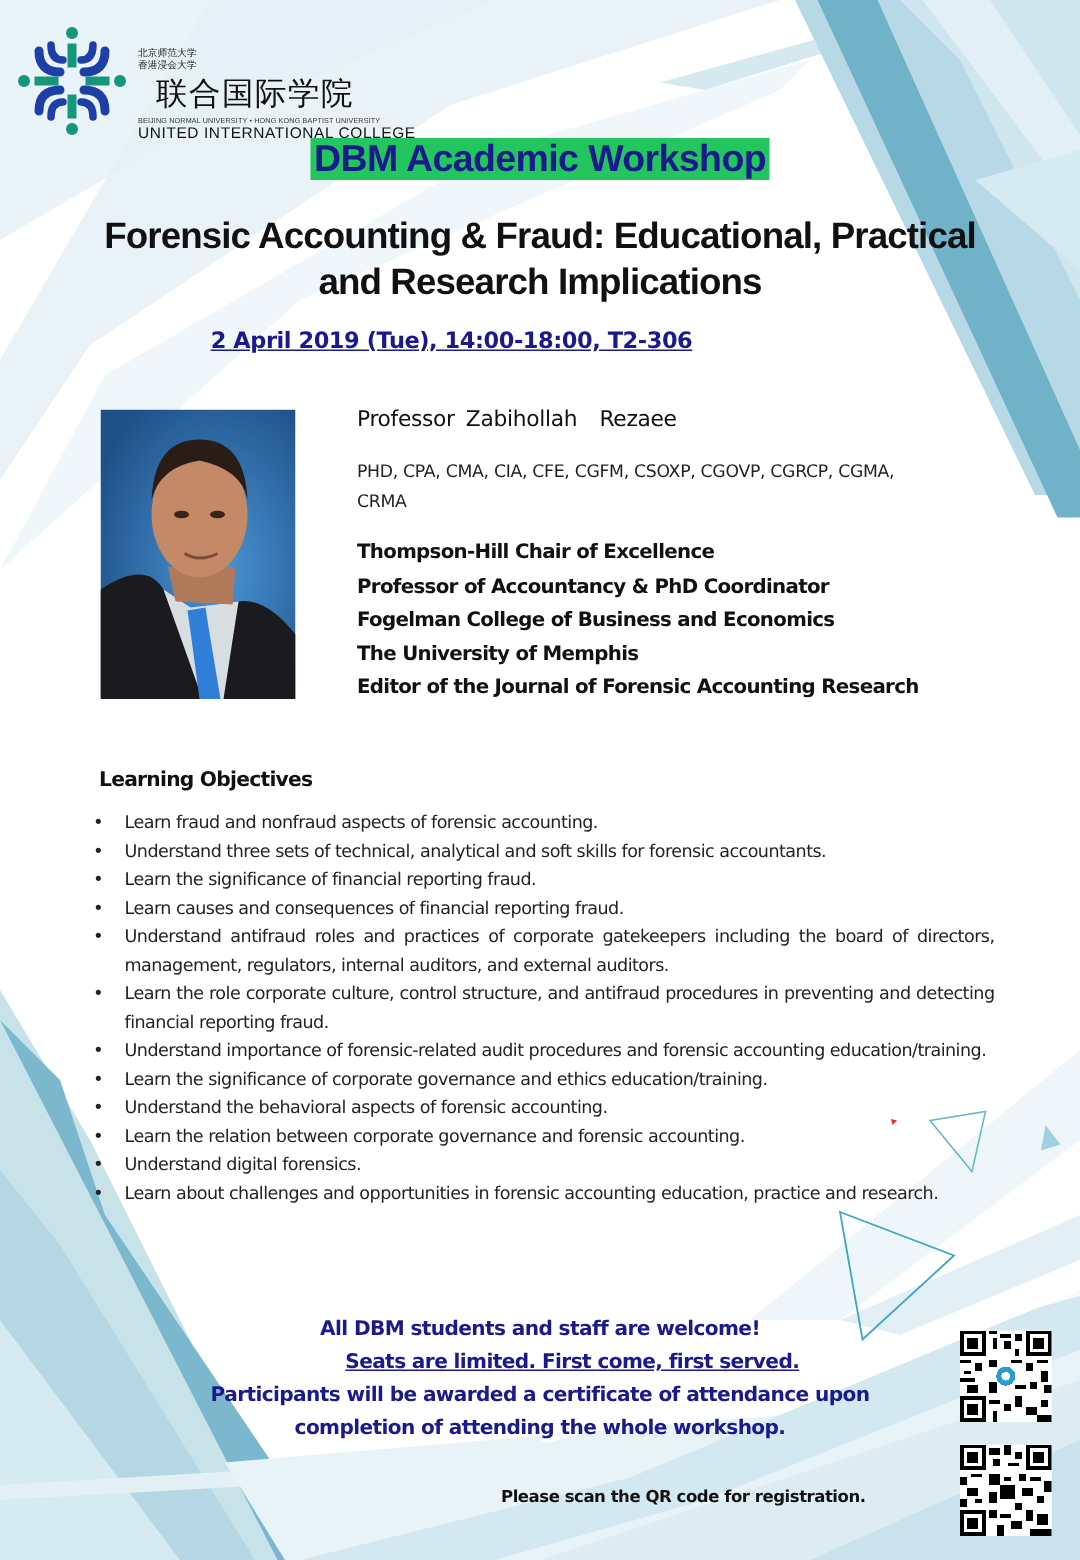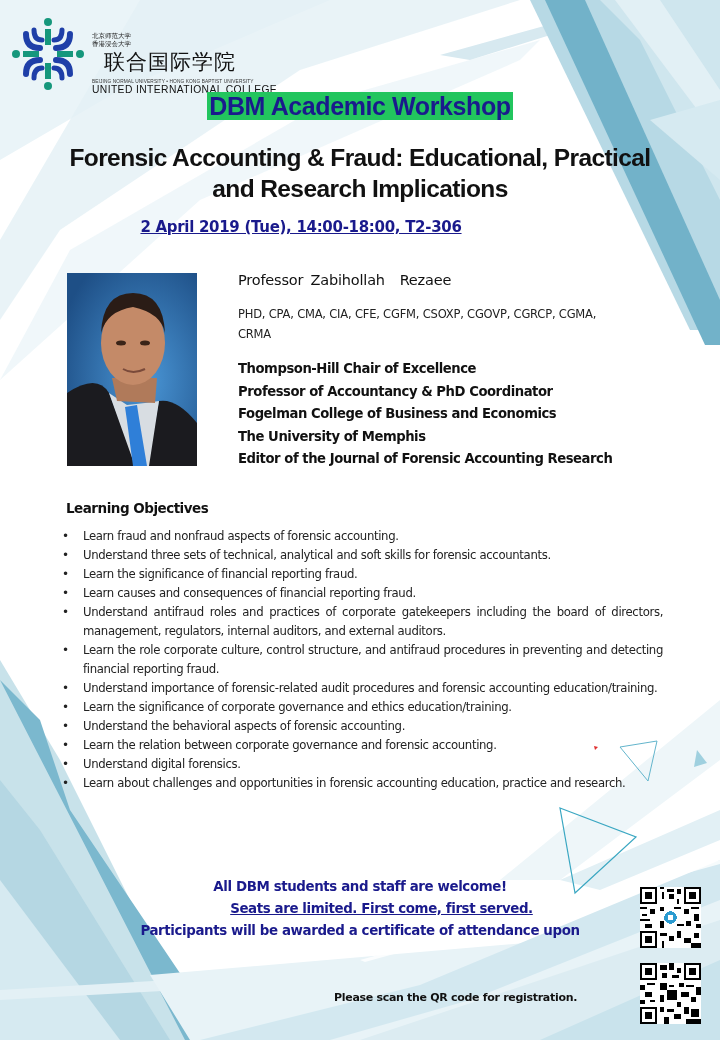--- a/index.html
+++ b/index.html
@@ -26,21 +26,21 @@
     font-family: "DejaVu Sans", sans-serif; font-weight: bold; font-size: 15px; color: #1a1a8c; text-decoration: underline; letter-spacing: -0.3px; }
 
   .photo { position: absolute; left: 67px; top: 273px; width: 130px; height: 193px; z-index: 2; overflow: hidden; }
 
   .speaker { position: absolute; left: 238px; top: 272px; width: 470px; z-index: 2; }
   .speaker-name { font-family: "DejaVu Sans", sans-serif; font-weight: normal; font-size: 14.5px; color: #111; word-spacing: 3px; letter-spacing: -0.2px; }
   .speaker-creds { font-family: "DejaVu Sans", sans-serif; font-size: 11.5px; line-height: 20px; color: #222; margin-top: 16px; width: 380px; letter-spacing: -0.2px; }
   .speaker-roles { margin-top: 14px; }
   .speaker-role { font-family: "DejaVu Sans", sans-serif; font-weight: bold; font-size: 13.2px; line-height: 22.5px; color: #111; letter-spacing: -0.45px; white-space: nowrap; }
 
-  .objectives { position: absolute; left: 66px; top: 500px; width: 597px; z-index: 2; }
+  .objectives { position: absolute; left: 66px; top: 512px; width: 597px; z-index: 2; }
   .objectives-title { font-family: "DejaVu Sans", sans-serif; font-weight: bold; font-size: 13.5px; color: #111; letter-spacing: -0.5px; margin-bottom: 11px; }
   .obj-list { list-style: none; margin-left: -4px; }
   .obj-item { position: relative; padding-left: 21px; font-family: "DejaVu Sans", sans-serif; font-size: 11.7px; line-height: 19px; color: #222; text-align: justify; letter-spacing: -0.35px; }
   .obj-item .bullet { position: absolute; left: 0; top: 0; font-size: 12px; color: #222; }
 
   .notice { position: absolute; top: 876px; left: 110px; width: 500px; text-align: center; z-index: 2;
     font-family: "DejaVu Sans", sans-serif; font-weight: bold; font-size: 13.4px; line-height: 22px; color: #1a1a8c; letter-spacing: -0.4px; }
   .notice .u { text-decoration: underline; margin-left: 43px; }
 
   .scan-note { position: absolute; top: 991px; left: 334px; z-index: 2;
@@ -184,20 +184,21 @@
     <li class="obj-item"><span class="bullet">•</span><span>Learn the relation between corporate governance and forensic accounting.</span></li>
     <li class="obj-item"><span class="bullet">•</span><span>Understand digital forensics.</span></li>
     <li class="obj-item"><span class="bullet">•</span><span>Learn about challenges and opportunities in forensic accounting education, practice and research.</span></li>
   </ul>
 </div>
 
 <div class="notice">
   <div>All DBM students and staff are welcome!</div>
   <div><span class="u">Seats are limited. First come, first served.</span></div>
   <div style="white-space: nowrap; margin-left: -12px; margin-right: -12px;">Participants will be awarded a certificate of attendance upon</div>
+  <div>completion of attending the whole workshop.</div>
 </div>
 
 <div class="scan-note">Please scan the QR code for registration.</div>
 
 <svg class="qr qr1" viewBox="0 0 25 25" shape-rendering="crispEdges">
   <rect width="25" height="25" fill="#fff"></rect>
   <g fill="#000">
     <rect x="0" y="0" width="7" height="7"></rect>
       <rect x="1" y="1" width="5" height="5" fill="#fff"></rect>
       <rect x="2" y="2" width="3" height="3"></rect>

